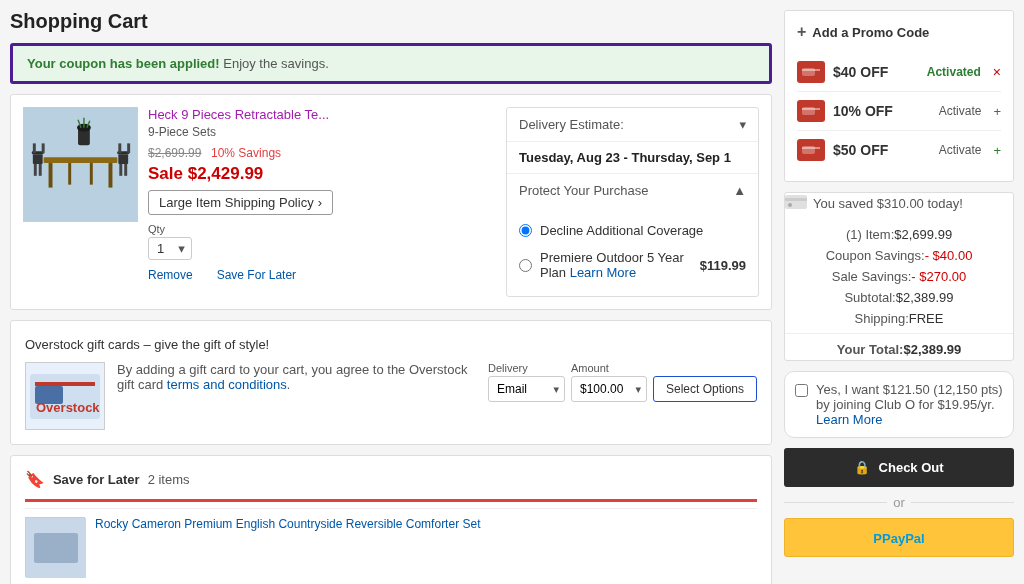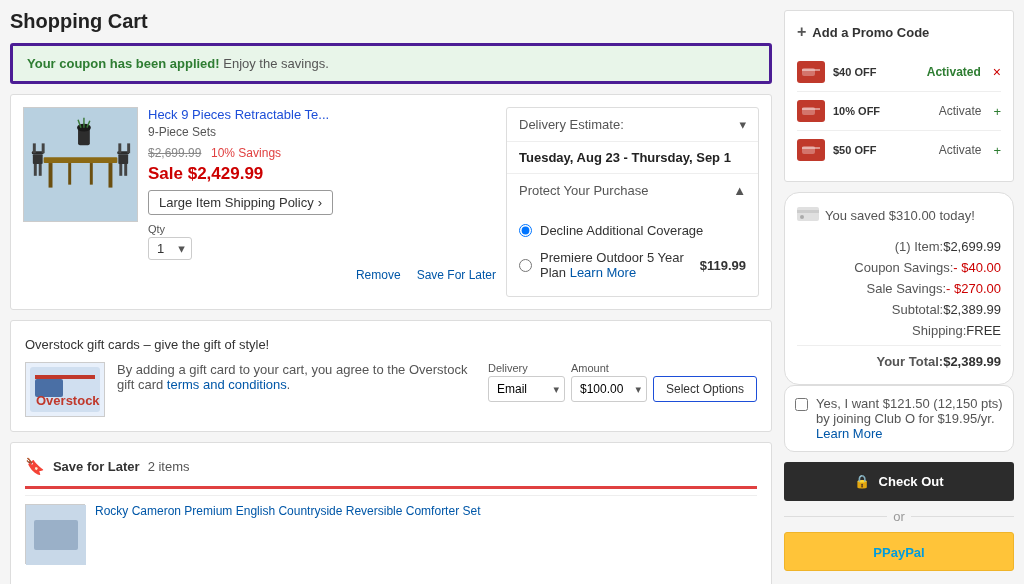--- a/index.html
+++ b/index.html
@@ -8,72 +8,72 @@
     .main-content { flex: 1; min-width: 0; }
     .sidebar { width: 230px; flex-shrink: 0; }
     h1.page-title { font-size: 20px; font-weight: bold; margin-bottom: 10px; color: #222; }
     .coupon-banner { background: #e8f5e9; border: 3px solid #4c1d95; padding: 10px 14px; margin-bottom: 10px; border-radius: 3px; font-size: 13px; }
     .coupon-banner .applied { color: #2e7d32; font-weight: bold; }
     .coupon-banner .enjoy { color: #555; }
     .cart-item-box { background: #fff; border: 1px solid #ddd; border-radius: 3px; padding: 12px; margin-bottom: 10px; }
     .product-image { width: 115px; height: 115px; background: #cce0ee; border: 1px solid #ccc; flex-shrink: 0; overflow: hidden; }
     .product-image svg { width: 100%; height: 100%; }
     .product-details { flex: 1; }
-    .product-title { font-size: 13px; color: #1d4ed8; margin-bottom: 3px; }
+    .product-title { font-size: 13px; color: #a21caf; margin-bottom: 3px; }
     .product-set { font-size: 12px; color: #555; margin-bottom: 6px; }
     .original-price { color: #888; text-decoration: line-through; font-size: 12px; display: inline; }
     .savings-pct { color: #e04040; font-size: 12px; margin-left: 6px; }
     .sale-price { color: #c00; font-size: 17px; font-weight: bold; margin-bottom: 6px; }
     .large-item-btn { border: 1px solid #999; border-radius: 3px; background: #fff; padding: 4px 10px; font-size: 12px; cursor: pointer; color: #333; display: inline-flex; align-items: center; gap: 4px; margin-bottom: 8px; }
     .qty-section { margin-bottom: 8px; }
     .qty-label { font-size: 11px; color: #555; margin-bottom: 2px; }
     .qty-wrapper { display: inline-flex; align-items: center; border: 1px solid #ccc; border-radius: 3px; background: #fff; }
     .qty-wrapper span { padding: 3px 8px; font-size: 13px; }
     .qty-wrapper .arrow { padding: 3px 6px; color: #555; cursor: pointer; }
-    .action-links { display: flex; gap: 16px; justify-content: flex-end; }
+    .action-links { display: flex; gap: 24px; }
     .action-links a { color: #0057a8; font-size: 12px; text-decoration: none; cursor: pointer; }
     .delivery-header { display: flex; justify-content: space-between; align-items: center; padding: 9px 12px; border-bottom: 1px solid #eee; font-size: 13px; color: #555; }
     .delivery-date { padding: 8px 12px; font-weight: bold; font-size: 13px; color: #222; border-bottom: 1px solid #eee; }
     .protect-header { display: flex; justify-content: space-between; align-items: center; padding: 9px 12px; font-size: 13px; color: #555; cursor: pointer; }
     .protect-content { padding: 10px 12px; }
     .radio-option { display: flex; align-items: center; gap: 8px; padding: 6px 0; font-size: 13px; }
     .radio-option input[type=radio] { cursor: pointer; }
     .radio-price { margin-left: auto; font-weight: bold; }
     .learn-more { color: #0057a8; text-decoration: none; }
     .gift-cards-section { background: #fff; border: 1px solid #ddd; border-radius: 3px; padding: 14px; margin-bottom: 10px; }
     .gift-cards-header { font-size: 15px; margin-bottom: 10px; }
     .gift-cards-header strong { font-weight: normal; }
     .gift-cards-body { display: flex; gap: 12px; align-items: flex-start; }
-    .gift-card-image { width: 80px; height: 55px; flex-shrink: 0; background: #e8f0fb; border: 1px solid #ccc; display: flex; align-items: center; justify-content: center; }
+    .gift-card-image { width: 80px; height: 68px; flex-shrink: 0; background: #e8f0fb; border: 1px solid #ccc; display: flex; align-items: center; justify-content: center; }
     .gift-card-text { flex: 1; font-size: 12px; color: #555; }
     .gift-card-text a { color: #0057a8; }
     .select-box { border: 1px solid #ccc; border-radius: 3px; padding: 5px 22px 5px 8px; font-size: 12px; background: #fff; appearance: none; cursor: pointer; }
     .select-wrapper { position: relative; display: inline-block; }
     .select-wrapper::after { content: '▾'; position: absolute; right: 6px; top: 50%; transform: translateY(-50%); pointer-events: none; color: #555; font-size: 11px; }
     .select-options-btn { border: 1px solid #1d4ed8; border-radius: 3px; background: #fff; padding: 5px 12px; font-size: 12px; cursor: pointer; color: #333; }
     .select-label { font-size: 11px; color: #555; margin-bottom: 2px; }
     .save-later-section { background: #fff; border: 1px solid #ddd; border-radius: 3px; padding: 14px; }
     .save-later-header { display: flex; align-items: center; gap: 8px; font-size: 15px; margin-bottom: 10px; }
     .save-later-header .count { color: #555; font-size: 13px; }
     .save-later-item { display: flex; gap: 10px; padding: 8px 0; border-top: 1px solid #eee; }
     .save-item-img { width: 60px; height: 60px; background: #e0e8f0; border: 1px solid #ccc; flex-shrink: 0; }
     
     .promo-box { background: #fff; border: 1px solid #ddd; border-radius: 3px; padding: 12px; margin-bottom: 10px; }
     .promo-title-row { display: flex; align-items: center; gap: 6px; font-size: 15px; font-weight: bold; margin-bottom: 12px; }
     .promo-item { display: flex; align-items: center; gap: 8px; padding: 8px 0; border-bottom: 1px solid #eee; }
     .promo-item:last-child { border-bottom: none; }
     .promo-icon { width: 28px; height: 22px; background: #c0392b; border-radius: 3px; display: flex; align-items: center; justify-content: center; color: #fff; font-size: 9px; font-weight: bold; flex-shrink: 0; }
-    .promo-label { flex: 1; font-size: 11px; font-weight: bold; }
+    .promo-label { flex: 1; font-size: 14px; font-weight: bold; }
     .promo-status { font-size: 12px; color: #555; }
     .promo-status.activated { color: #2e7d32; font-weight: bold; }
     .promo-action { color: #2e7d32; font-size: 13px; cursor: pointer; margin-left: 4px; }
     .promo-close { color: #c00; cursor: pointer; margin-left: 4px; font-size: 14px; }
-    .savings-box { background: #fff; border: 1px solid #ddd; border-radius: 15px; padding: 12px; }
+    .savings-box { background: #fff; border: 1px solid #ddd; border-radius: 3px; margin-bottom: 10px; }
     .savings-icon-row { display: flex; align-items: center; gap: 6px; font-size: 13px; color: #555; margin-bottom: 10px; }
-    .order-line { display: flex; justify-content: flex-end; padding: 3px 0; font-size: 13px; }
+    .order-line { display: flex; justify-content: center; padding: 3px 0; font-size: 13px; }
     .order-line .label { color: #555; }
     .order-line .value { }
     .order-line.savings .value { color: #c00; }
     .order-line.total { font-weight: bold; font-size: 15px; padding-top: 8px; border-top: 1px solid #eee; margin-top: 4px; }
     .club-o-box { border: 1px solid #ddd; border-radius: 10px; padding: 10px; background: #fff; margin-bottom: 10px; font-size: 12px; color: #555; }
     .club-o-inner { display: flex; gap: 8px; align-items: flex-start; }
     .club-o-inner input[type=checkbox] { margin-top: 2px; cursor: pointer; flex-shrink: 0; }
     .club-o-link { color: #0057a8; text-decoration: none; }
     .checkout-btn { background: #2c2c2c; color: #fff; border: none; border-radius: 3px; width: 100%; padding: 12px; font-size: 15px; font-weight: bold; cursor: pointer; display: flex; align-items: center; justify-content: center; gap: 8px; margin-bottom: 8px; }
     .paypal-btn { background: #ffc439; border: 1px solid #f0b429; border-radius: 3px; width: 100%; padding: 10px; cursor: pointer; display: flex; align-items: center; justify-content: center; gap: 6px; }

